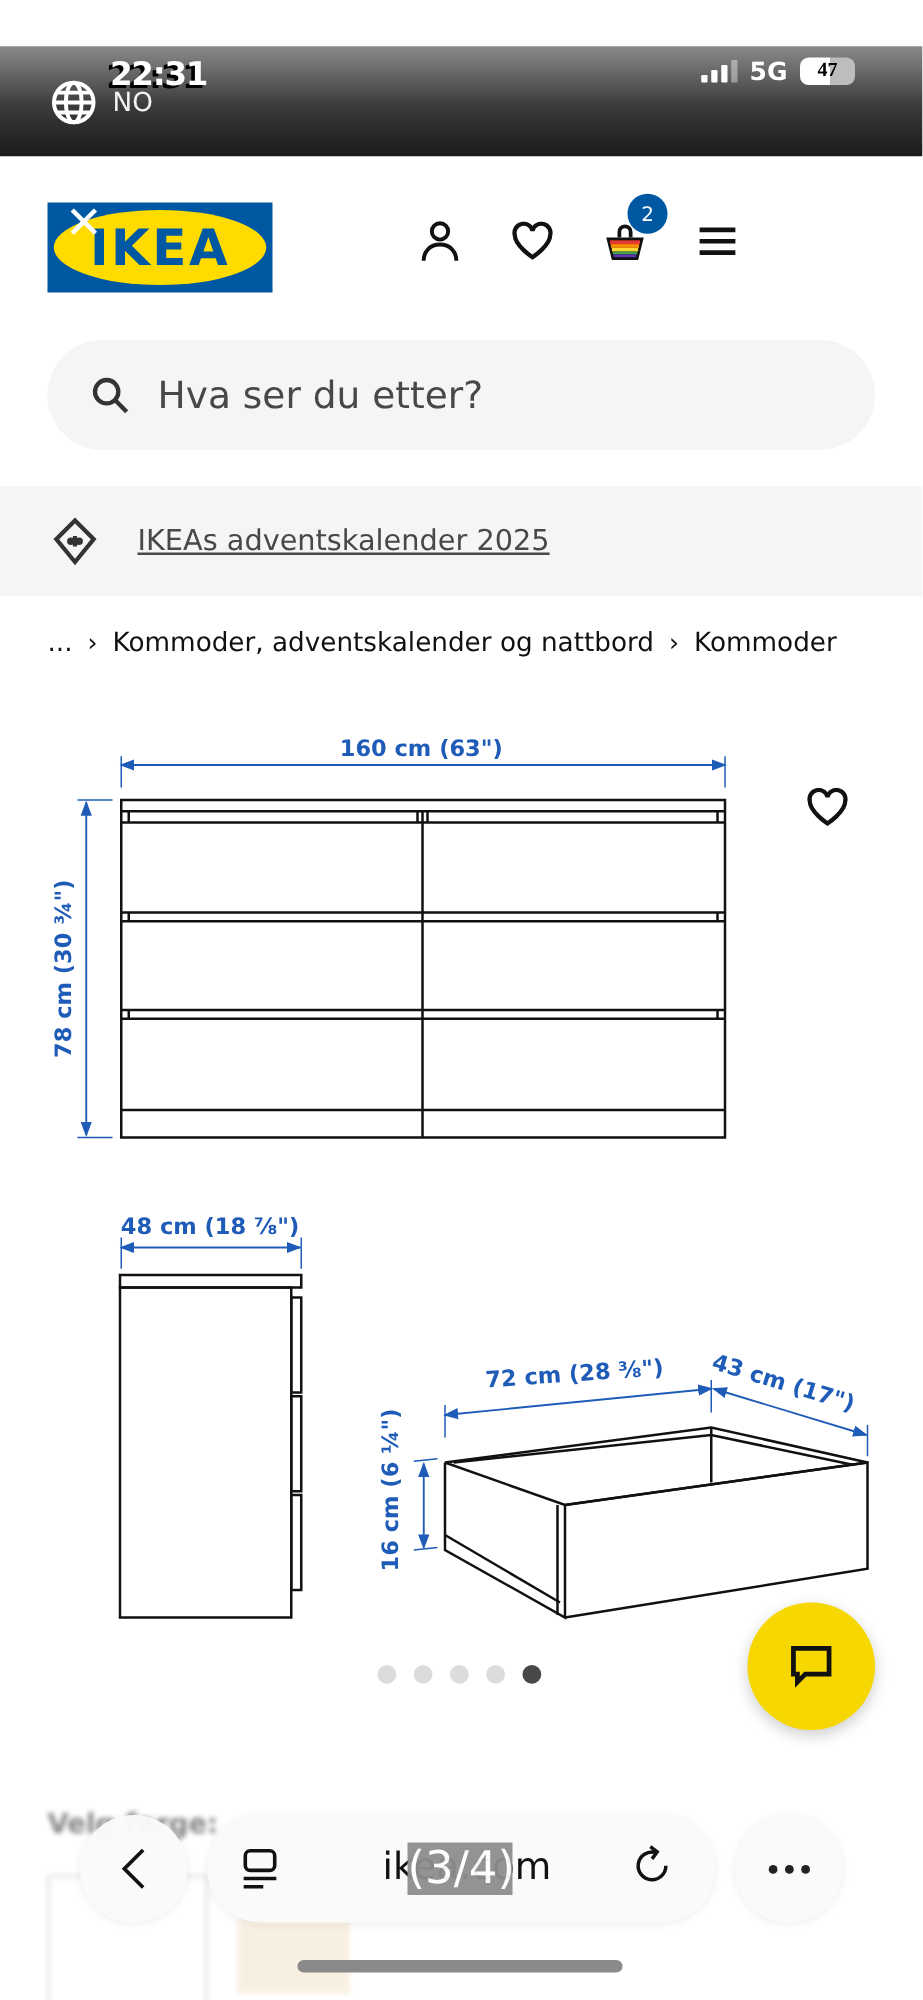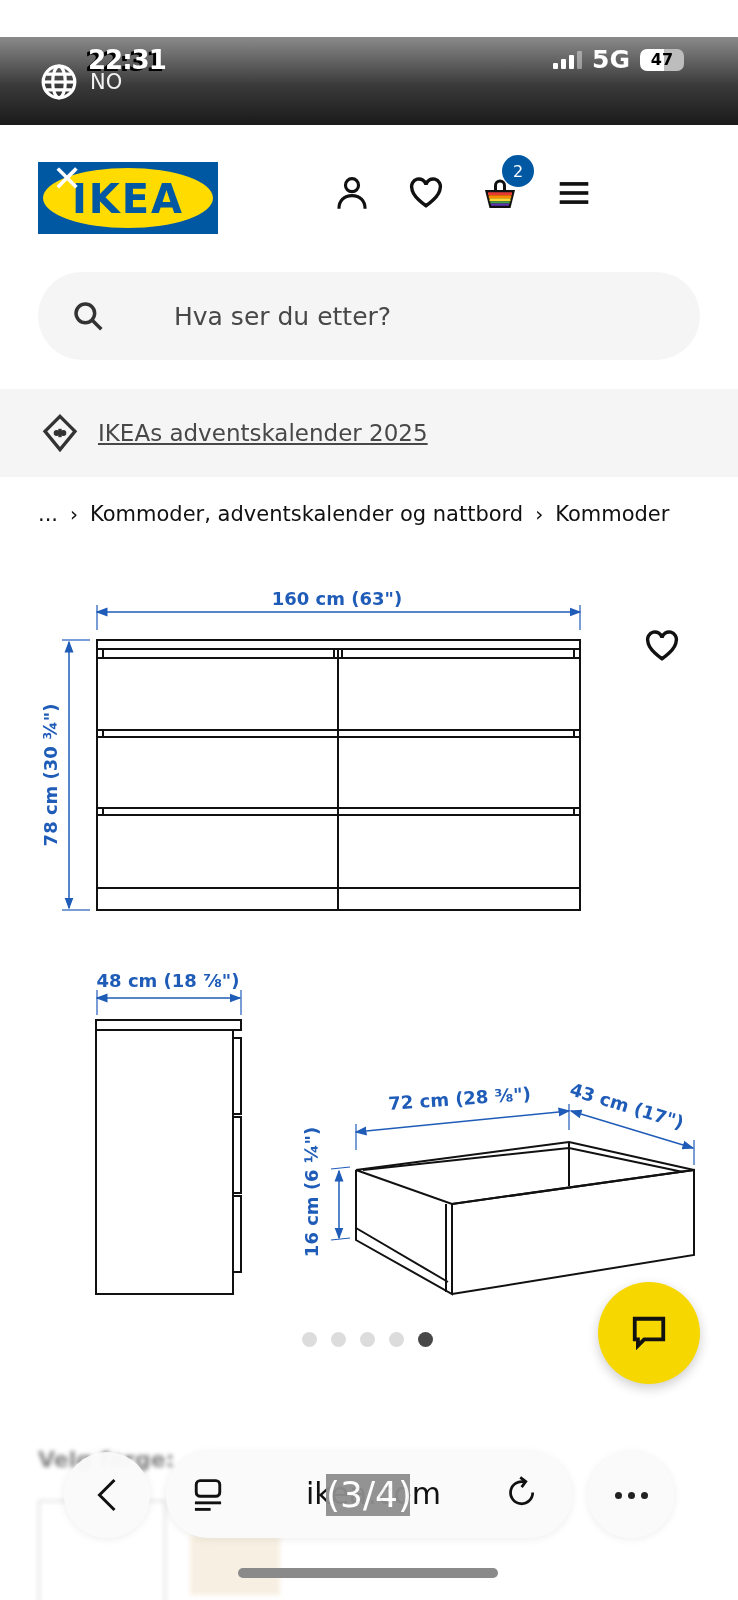--- a/index.html
+++ b/index.html
@@ -8,44 +8,44 @@
 
   .top-white { position: absolute; left: 0; top: 0; width: 738px; height: 37px; background: #fff; }
 
   .util-bar { position: absolute; left: 0; top: 37px; width: 738px; height: 88px;
     background: linear-gradient(#8a8a8a 0%, #3a3a3a 55%, #1a1a1a 100%); color: #fff; }
   .status-time { position: absolute; left: 88px; top: 8px; font-size: 26px; font-weight: bold; color: #fff;
     text-shadow: -3px 2px 0 #000; letter-spacing: -1px; }
   .status-right { position: absolute; right: 54px; top: 8px; display: flex; align-items: center; gap: 10px; }
   .signal { display: flex; align-items: flex-end; gap: 3px; height: 18px; }
   .signal span { width: 5px; background: #fff; border-radius: 1px; }
-  .net { font-size: 25px; font-weight: bold; }
+  .net { font-size: 20px; font-weight: bold; }
   .battery { width: 44px; height: 22px; border-radius: 7px; background: linear-gradient(90deg, #fff 55%, #bdbdbd 55%);
-    color: #000; font-size: 16px; font-weight: bold; display: flex; align-items: center; justify-content: center; }
+    color: #000; font-size: 16px; font-weight: bold; display: flex; align-items: center; justify-content: center; font-family: Liberation Serif, serif; }
   .util-item { position: absolute; top: 26px; display: flex; align-items: center; gap: 12px; font-size: 21px; color: #f2f2f2; }
 
   .header { position: absolute; left: 0; top: 125px; width: 650px; height: 140px; }
   .logo { position: absolute; left: 38px; top: 37px; width: 180px; height: 72px; background: #0058a3; overflow: hidden; }
   .logo .oval { position: absolute; left: 5px; top: 6px; width: 170px; height: 60px; border-radius: 50%; background: #ffdb00; }
   .logo .word { position: absolute; left: 0; top: 14px; width: 180px; text-align: center; font-size: 40px; font-weight: bold;
     color: #0058a3; letter-spacing: 2px; font-family: "DejaVu Sans", sans-serif; }
   .logo .close-x { position: absolute; left: 14px; top: -4px; font-size: 36px; color: #fff; }
   .hdr-icons { position: absolute; right: 58px; top: 50px; display: flex; gap: 38px; align-items: center; }
   .hdr-icon { width: 36px; height: 36px; display: flex; align-items: center; justify-content: center; position: relative; }
   .badge { position: absolute; left: 20px; top: -20px; width: 32px; height: 32px; border-radius: 50%; background: #0058a3;
     color: #fff; font-size: 16px; display: flex; align-items: center; justify-content: center; }
 
   .search { position: absolute; left: 38px; top: 272px; width: 662px; height: 88px; border-radius: 44px; background: #f5f5f5;
     display: flex; align-items: center; padding-left: 34px; gap: 22px; }
-  .search input { border: none; background: transparent; font-size: 25px; color: #484848; outline: none; width: 520px;
-    font-family: "DejaVu Sans", sans-serif; margin-left: 48px; }
+  .search input { border: none; background: transparent; font-size: 30px; color: #484848; outline: none; width: 520px;
+    font-family: "DejaVu Sans", sans-serif; }
   .search input::placeholder { color: #484848; }
 
   .promo { position: absolute; left: 0; top: 389px; width: 738px; height: 88px; background: #f5f5f5;
-    display: flex; align-items: center; padding-left: 40px; gap: 18px; }
+    display: flex; align-items: center; padding-left: 40px; gap: 30px; }
   .promo a { font-size: 23px; color: #484848; text-decoration: underline; }
 
   .crumbs { position: absolute; left: 38px; top: 502px; display: flex; gap: 12px; font-size: 21px; color: #111; align-items: center; }
   .crumbs .sep { font-size: 20px; }
 
   .gallery { position: absolute; left: 0; top: 570px; width: 738px; height: 780px; }
   .wish-btn { position: absolute; left: 645px; top: 60px; }
   .dim { fill: #1f5cb8; font-family: "DejaVu Sans", sans-serif; font-weight: bold; }
   .dots { position: absolute; left: 302px; top: 1332px; display: flex; gap: 14px; }
   .dot { width: 15px; height: 15px; border-radius: 50%; background: #dcdcdc; }

